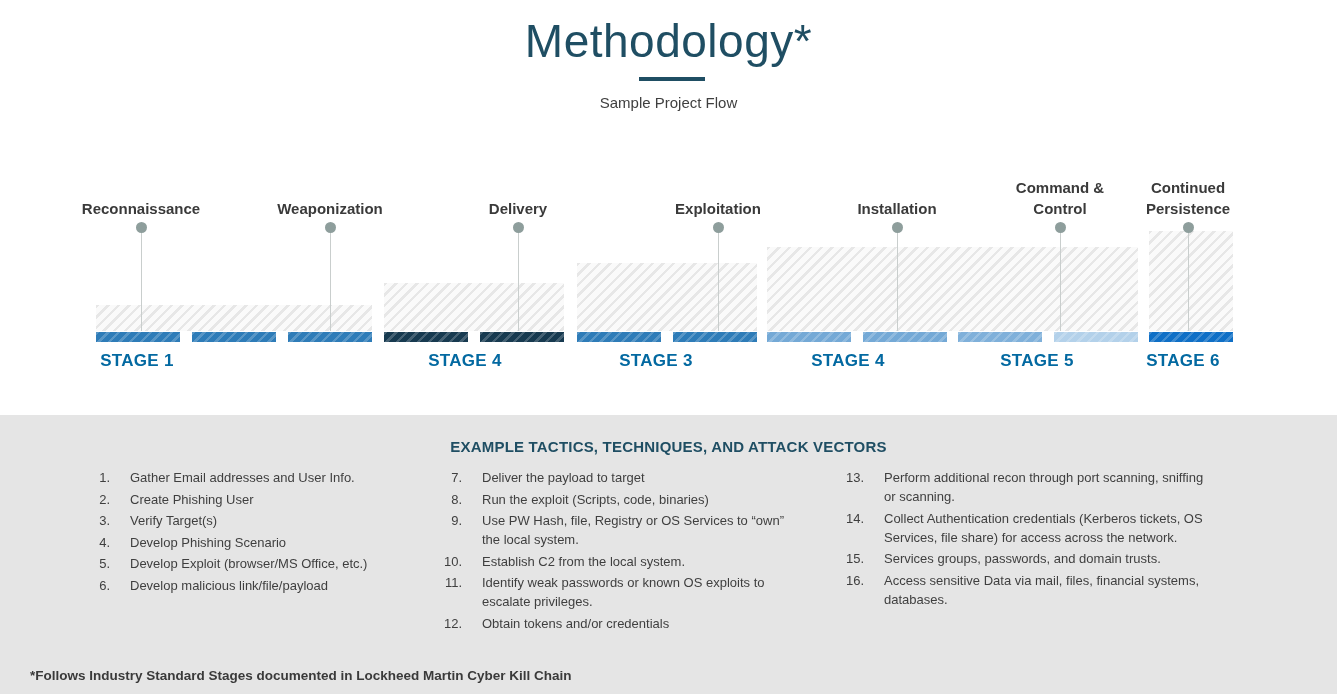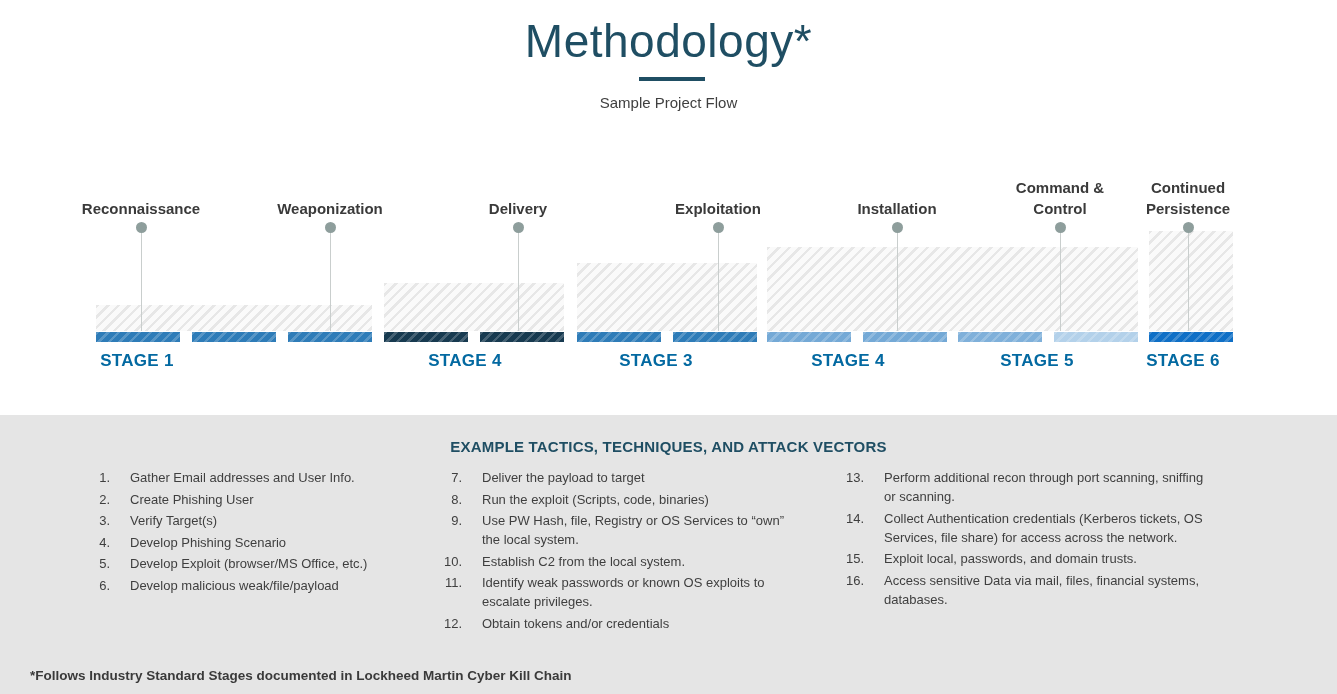--- a/index.html
+++ b/index.html
@@ -126,21 +126,21 @@
           <div class="item">
             <span class="num">4.</span>
             <span class="txt" style="width: 290px;">Develop Phishing Scenario</span>
           </div>
           <div class="item">
             <span class="num">5.</span>
             <span class="txt" style="width: 290px;">Develop Exploit (browser/MS Office, etc.)</span>
           </div>
           <div class="item">
             <span class="num">6.</span>
-            <span class="txt" style="width: 290px;">Develop malicious weak/file/payload</span>
+            <span class="txt" style="width: 290px;">Develop malicious link/file/payload</span>
           </div>
         </div>
         <div class="col" style="left: 428px;">
           <div class="item">
             <span class="num">7.</span>
             <span class="txt" style="width: 318px;">Deliver the payload to target</span>
           </div>
           <div class="item">
             <span class="num">8.</span>
             <span class="txt" style="width: 318px;">Run the exploit (Scripts, code, binaries)</span>
@@ -166,21 +166,21 @@
           <div class="item">
             <span class="num">13.</span>
             <span class="txt" style="width: 322px;">Perform additional recon through port scanning, sniffing or scanning.</span>
           </div>
           <div class="item">
             <span class="num">14.</span>
             <span class="txt" style="width: 322px;">Collect Authentication credentials (Kerberos tickets, OS Services, file share) for access across the network.</span>
           </div>
           <div class="item">
             <span class="num">15.</span>
-            <span class="txt" style="width: 322px;">Exploit local, passwords, and domain trusts.</span>
+            <span class="txt" style="width: 322px;">Services groups, passwords, and domain trusts.</span>
           </div>
           <div class="item">
             <span class="num">16.</span>
             <span class="txt" style="width: 322px;">Access sensitive Data via mail, files, financial systems, databases.</span>
           </div>
         </div>
       </div>
     <div class="footer-note">*Follows Industry Standard Stages documented in Lockheed Martin Cyber Kill Chain</div>
   </div>
 </div>

